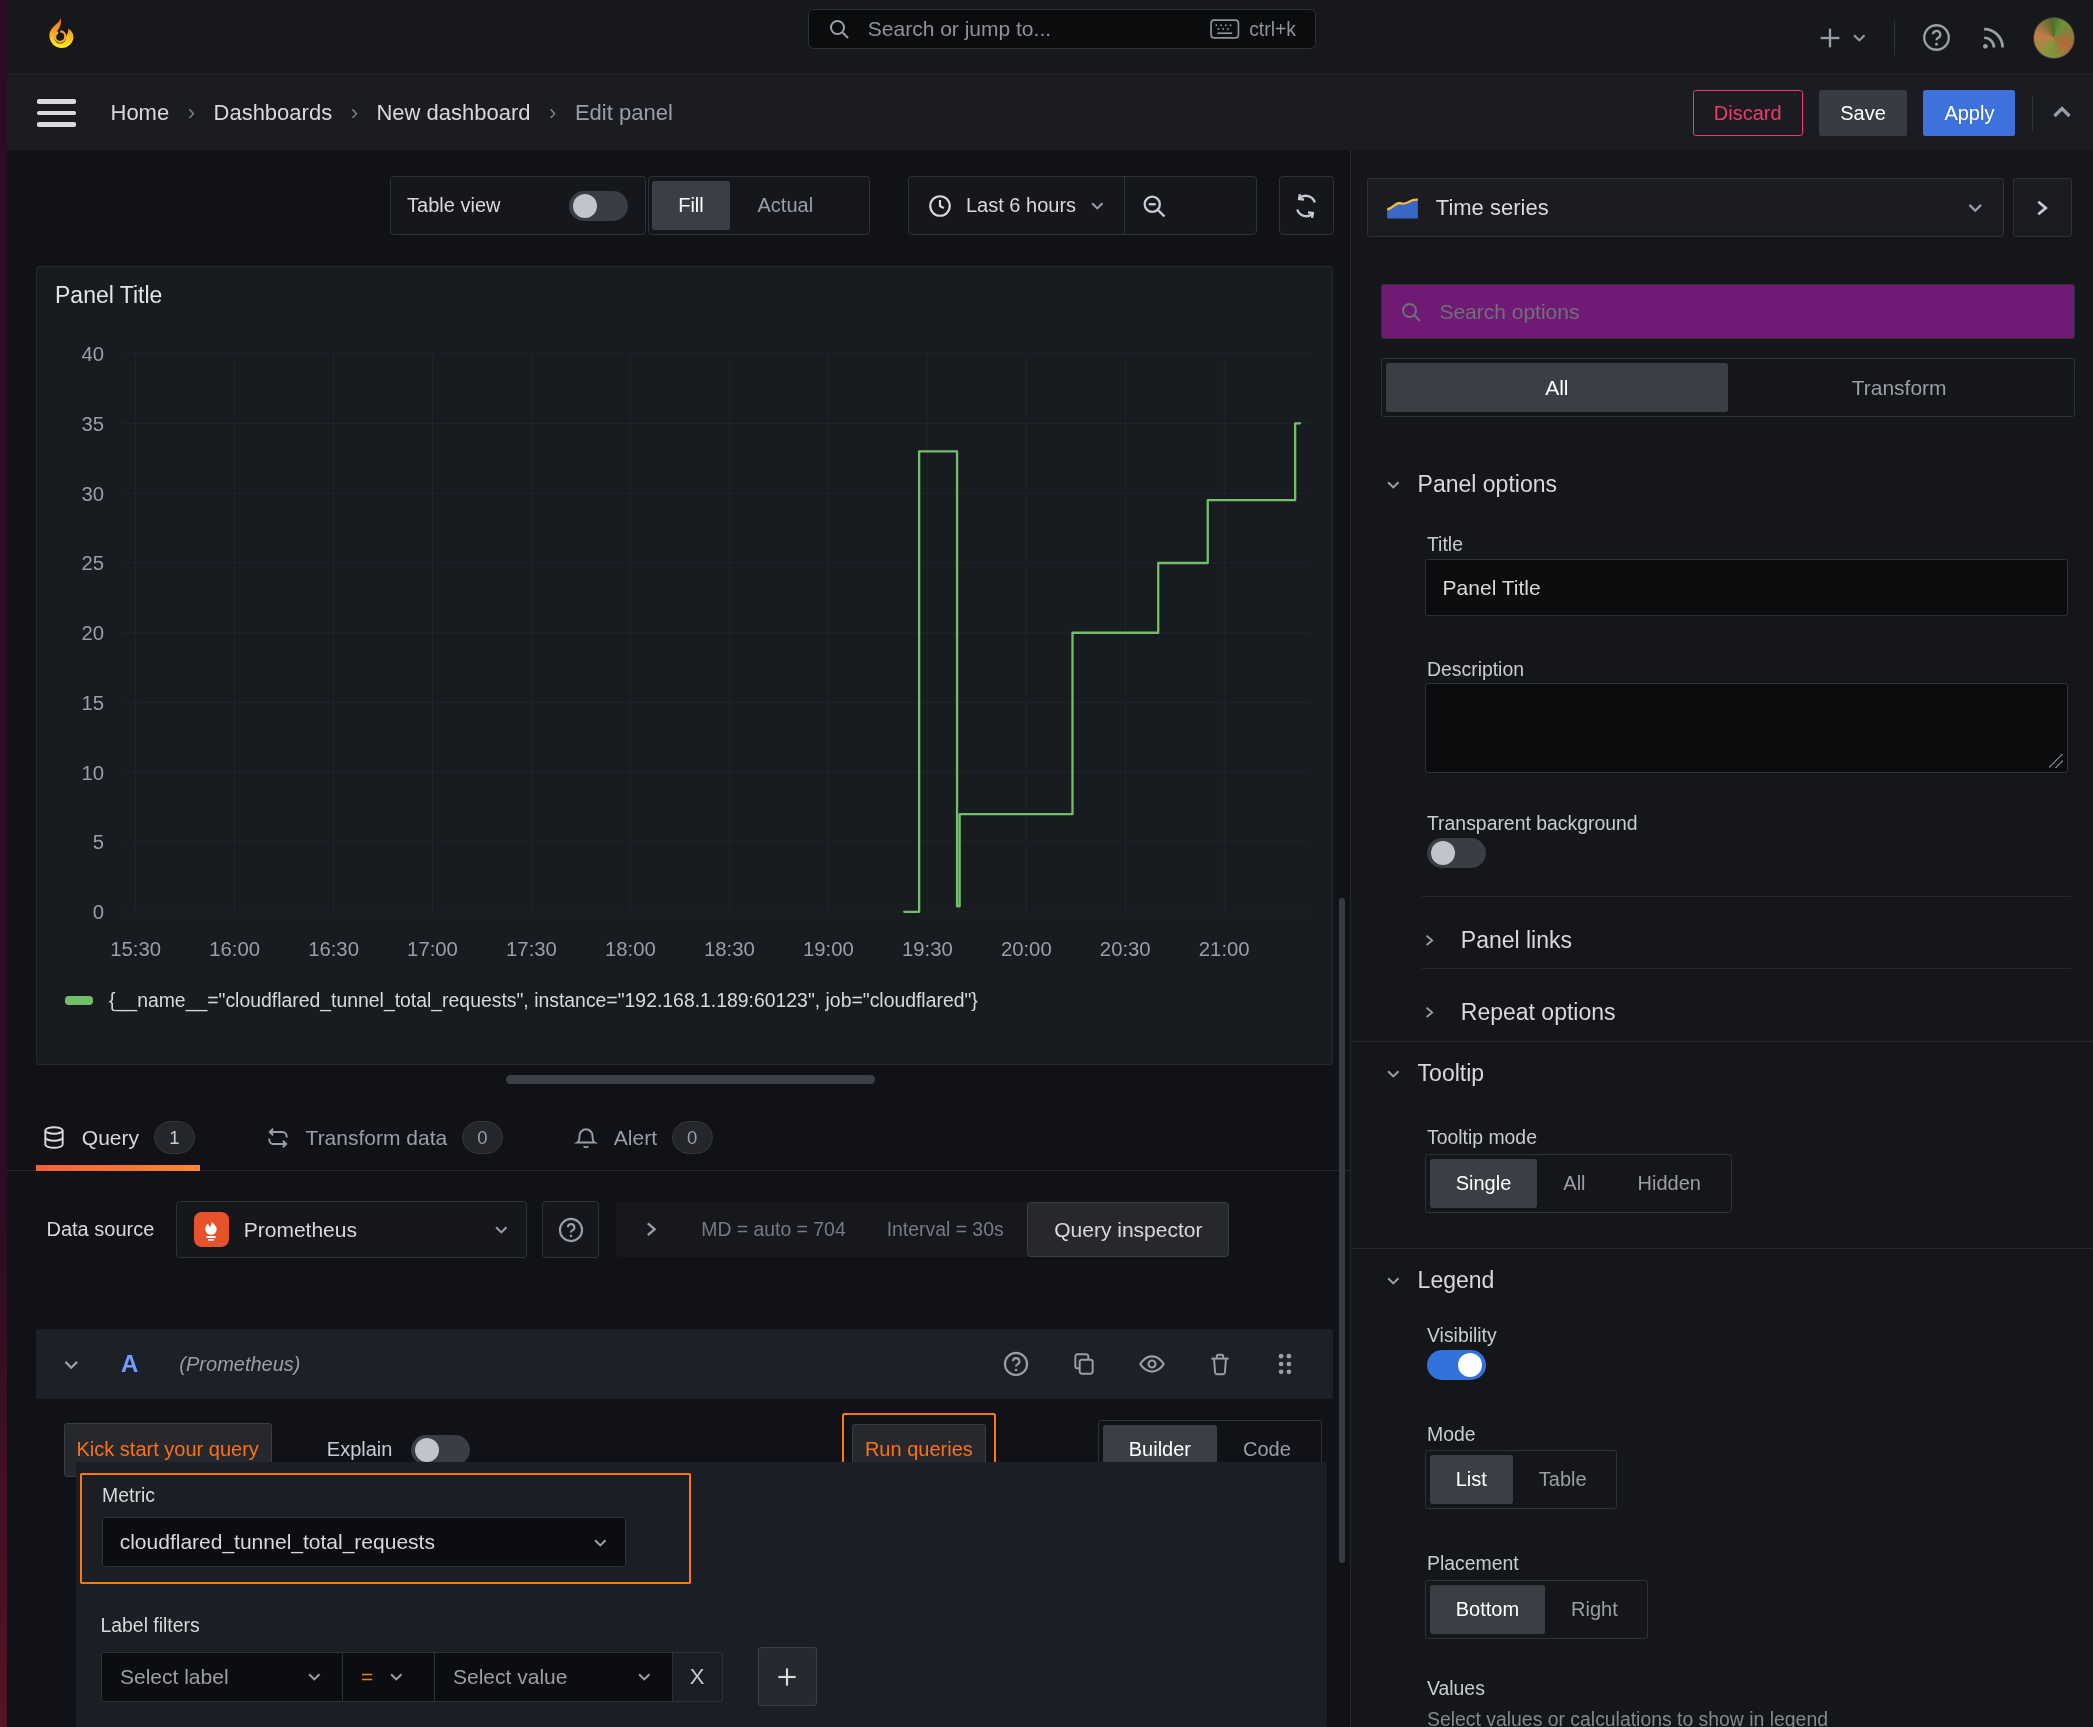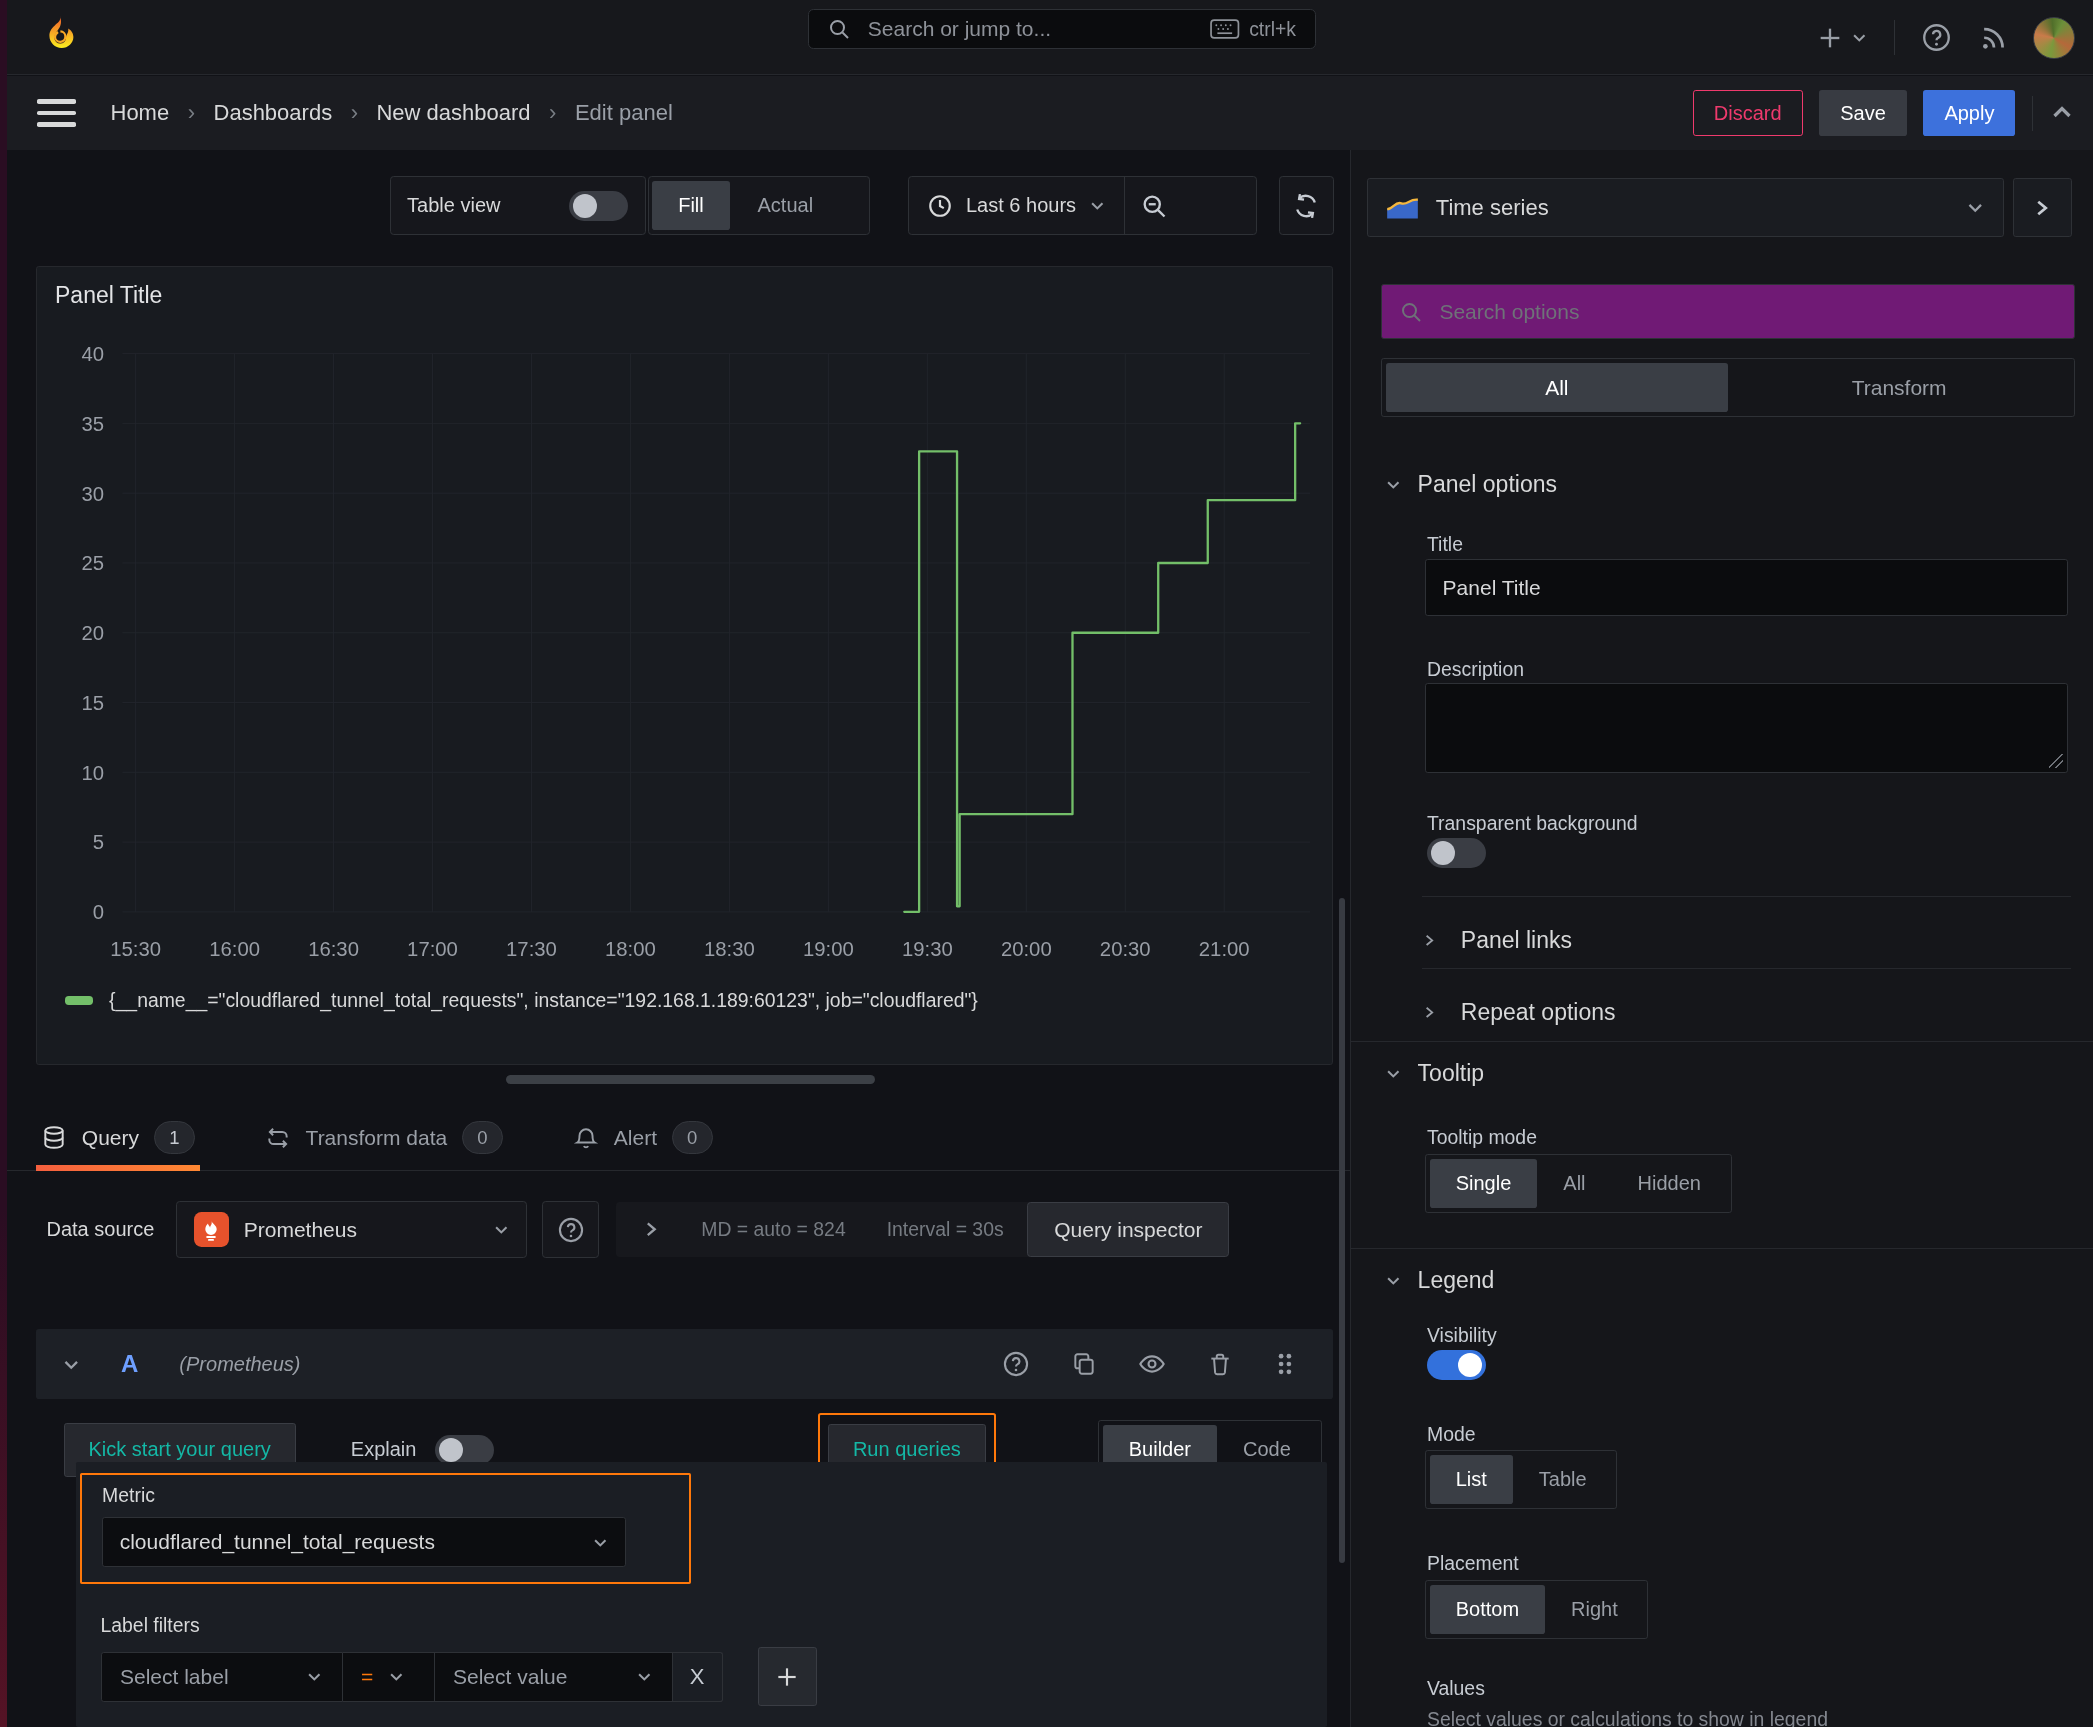--- a/index.html
+++ b/index.html
@@ -99,22 +99,22 @@
       color:#d8d9da;font-size:21px;display:flex;align-items:center;padding:0 26px;cursor:pointer;}
 
   
   .q-header{position:absolute;left:29px;top:1179px;width:1297px;height:70px;background:#1d2026;border-radius:2.8px;
       display:flex;align-items:center;padding:0 37px 0 26px;gap:41px;}
   .q-ref{color:#6e9fff;font-size:24px;font-weight:bold;margin-left:13px;}
   .q-dsname{color:#9a9fa7;font-size:20px;font-style:italic;margin-left:41px;}
   .q-icons{margin-left:auto;display:flex;align-items:center;gap:41px;color:#9a9fa7;}
 
   .q-toolbar{position:absolute;left:29px;top:1260px;width:1297px;height:79px;display:flex;align-items:center;padding:0 11px 0 28px;}
-  .btn-sec{height:54px;background:#26282e;border:0.9px solid #3a3d44;border-radius:2.8px;color:#14b8a6;
-      font-size:20px;display:flex;align-items:center;justify-content:center;padding:0 24px;cursor:pointer;}
+  .btn-sec{height:54px;background:#26282e;border:0.9px solid #3a3d44;border-radius:2.8px;color:#f97316;
+      font-size:20px;display:flex;align-items:center;justify-content:center;padding:0 12px;cursor:pointer;}
   .explain{display:flex;align-items:center;gap:18.5px;margin-left:55px;color:#c7ccd3;font-size:20px;}
   .run-wrap{margin-left:auto;border:2.8px solid var(--accent,#ff780a);border-radius:2.8px;padding:8.3px;}
   .bc-group{margin-left:102px;display:flex;border:0.9px solid #2e3136;border-radius:2.8px;padding:3.7px;height:59px;align-items:center;}
 
   .toggle{width:59px;height:30px;border-radius:15.7px;background:#3a3d44;position:relative;cursor:pointer;flex:none;}
   .toggle .knob{position:absolute;left:3.7px;top:3.2px;width:24px;height:24px;border-radius:50%;background:#c0c4cb;}
   .toggle.on{background:#3371dc;}
   .toggle.on .knob{left:auto;right:3.7px;background:#ffffff;}
 
   .editor-card{position:absolute;left:69px;top:1312px;width:1251px;height:265px;background:#1b1e24;border-radius:1.8px;}
@@ -415,21 +415,21 @@
         <svg width="28" height="28" viewBox="0 0 24 24" fill="none" stroke="currentColor" stroke-width="1.8">
             <circle cx="12" cy="12" r="9.5"></circle>
             <path d="M9.3 9.5a2.8 2.8 0 1 1 3.9 2.8c-.9.4-1.2 1-1.2 1.9"></path>
             <circle cx="12" cy="17.2" r="1.1" fill="currentColor" stroke="none"></circle>
           </svg>
       </span>
       <div class="stats-strip">
         <svg width="18.5" height="18.5" viewBox="0 0 16 16" fill="none" stroke="#9a9fa7" stroke-width="2">
             <polyline points="5,3 11,8 5,13"></polyline>
           </svg>
-        <span>MD = auto = 824</span>
+        <span>MD = auto = 704</span>
         <span>Interval = 30s</span>
       </div>
       <button class="qi-btn">Query inspector</button>
     </div>
 
     <div class="q-header">
       <svg width="18.5" height="18.5" viewBox="0 0 16 16" fill="none" stroke="#9a9fa7" stroke-width="2">
           <polyline points="3,6 8,11 13,6"></polyline>
         </svg>
       <span class="q-ref" style="margin-left:0;">A</span>

